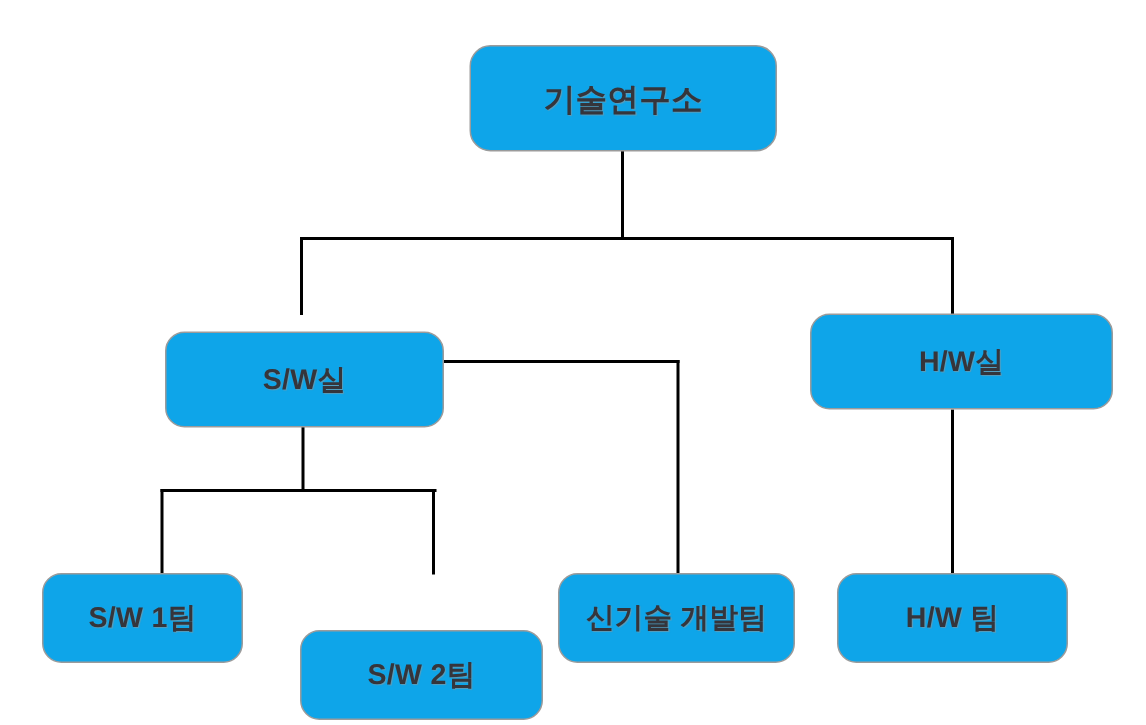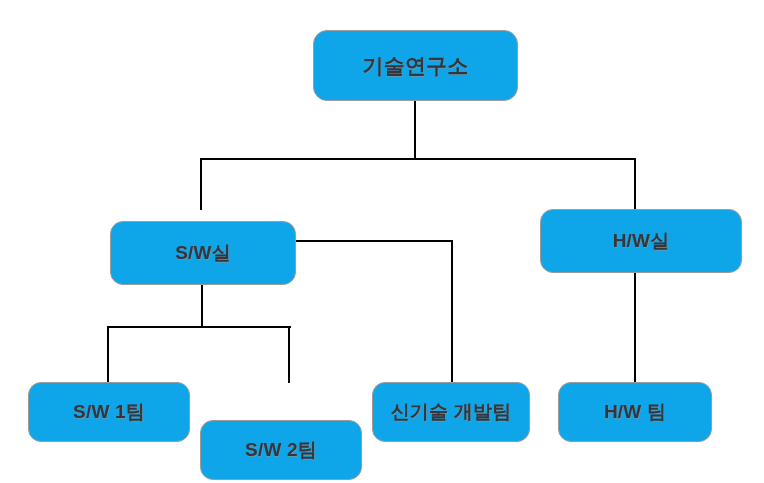--- a/index.html
+++ b/index.html
@@ -58,21 +58,21 @@
     left: 110px; top: 209px; width: 186px; height: 64px; margin-top: 12px;
   }
   #node-hw-division {
     left: 540px; top: 209px; width: 202px; height: 64px;
   }
   #node-sw-division .label,
   #node-hw-division .label { font-size: 19px; }
 
   
   .leaf { top: 382px; height: 60px; }
-  #node-sw-team-1 { left: 28px;  width: 162px; }
+  #node-sw-team-1 { left: 28px;  width: 134px; }
   #node-sw-team-2 { left: 200px; width: 162px; margin-top: 38px; }
   #node-new-tech-team { left: 372px; width: 158px; }
   #node-hw-team { left: 558px; width: 154px; }
   .leaf .label { font-size: 19px; }
 </style>
 </head>
 <body>
 
 <div id="org-chart">
 

